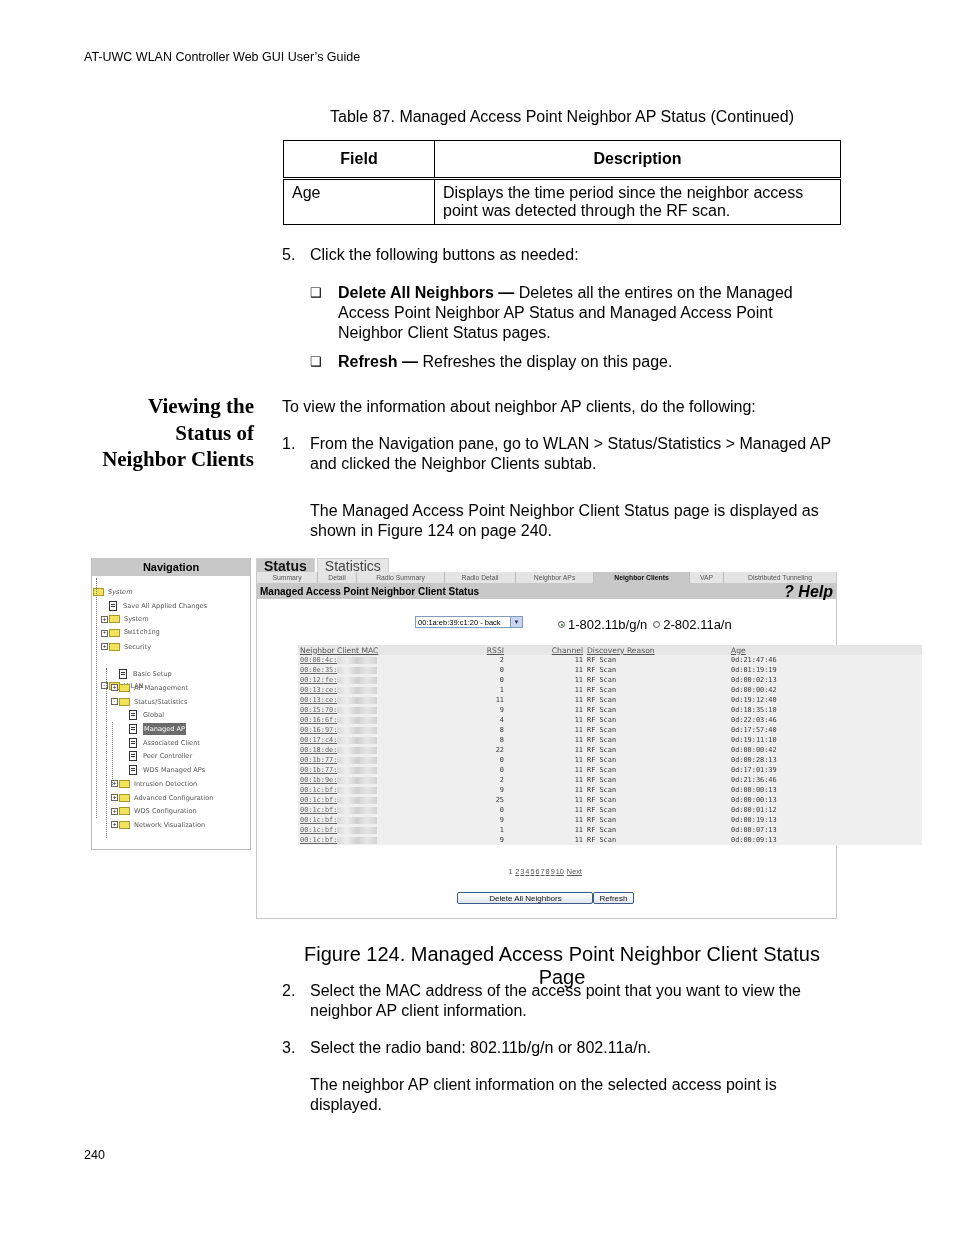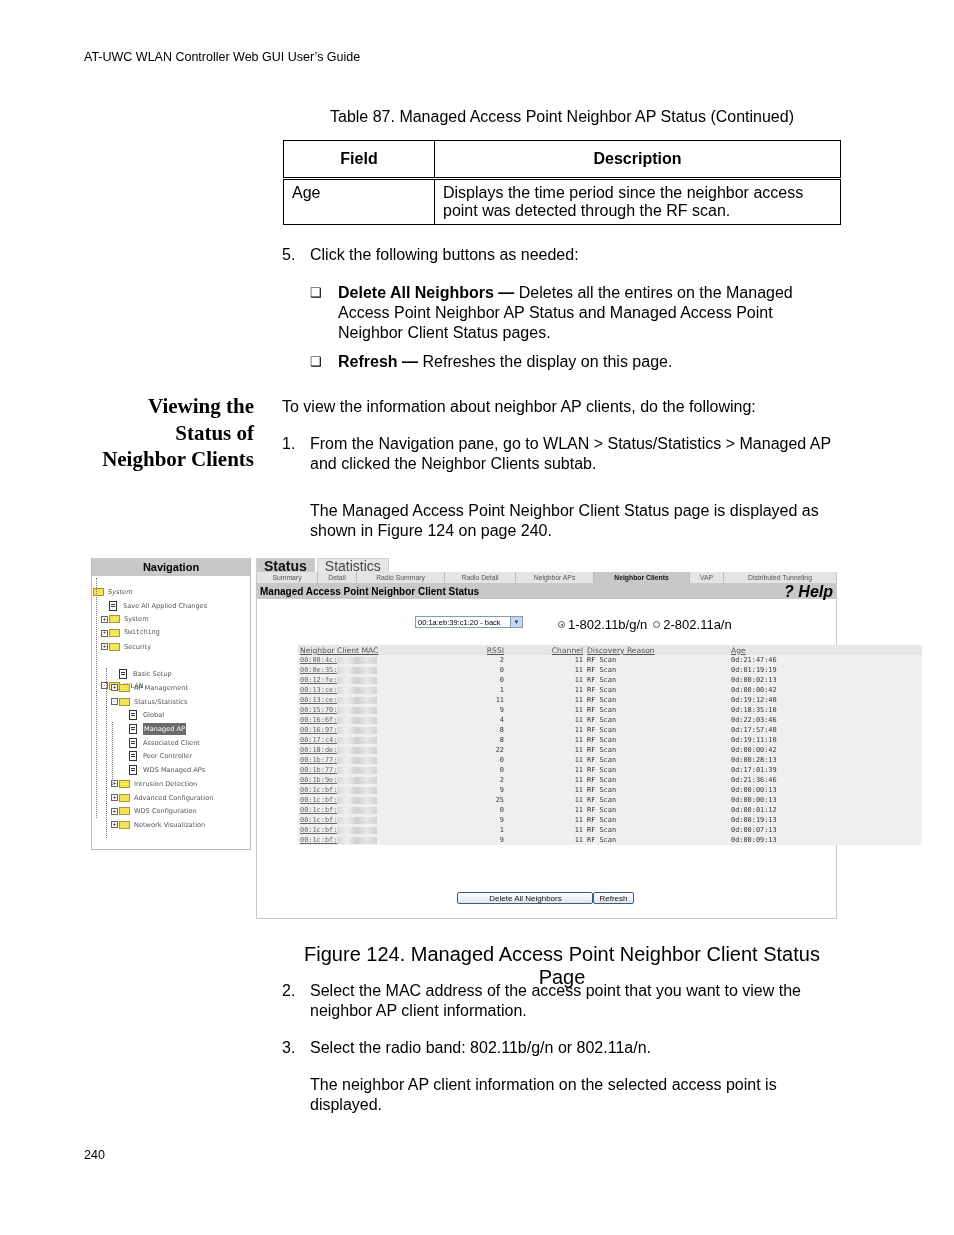--- a/index.html
+++ b/index.html
@@ -370,20 +370,25 @@
         <tr>
           <td><span class="mac">00:1c:bf:</span><span class="blur"></span></td>
           <td class="r">9</td>
           <td class="r">11</td>
           <td>RF Scan</td>
           <td>0d:00:09:13</td>
         </tr>
       </tbody>
   </table>
 
+  <div class="pager">
+    <span>1</span>
+    <span id="pagelinks"><a>2</a><a>3</a><a>4</a><a>5</a><a>6</a><a>7</a><a>8</a><a>9</a><a>10</a></span>
+    <a>Next</a>
+  </div>
   <div class="btns">
     <button class="btn wide">Delete All Neighbors</button>
     <button class="btn">Refresh</button>
   </div>
 </div>
 
 <div class="abs fig-caption">Figure 124. Managed Access Point Neighbor Client Status Page</div>
 <div class="p num" style="top:981px">2.</div>
 <div class="p txt" style="top:981px">Select the MAC address of the access point that you want to view the neighbor AP client information.</div>
 <div class="p num" style="top:1038px">3.</div>

